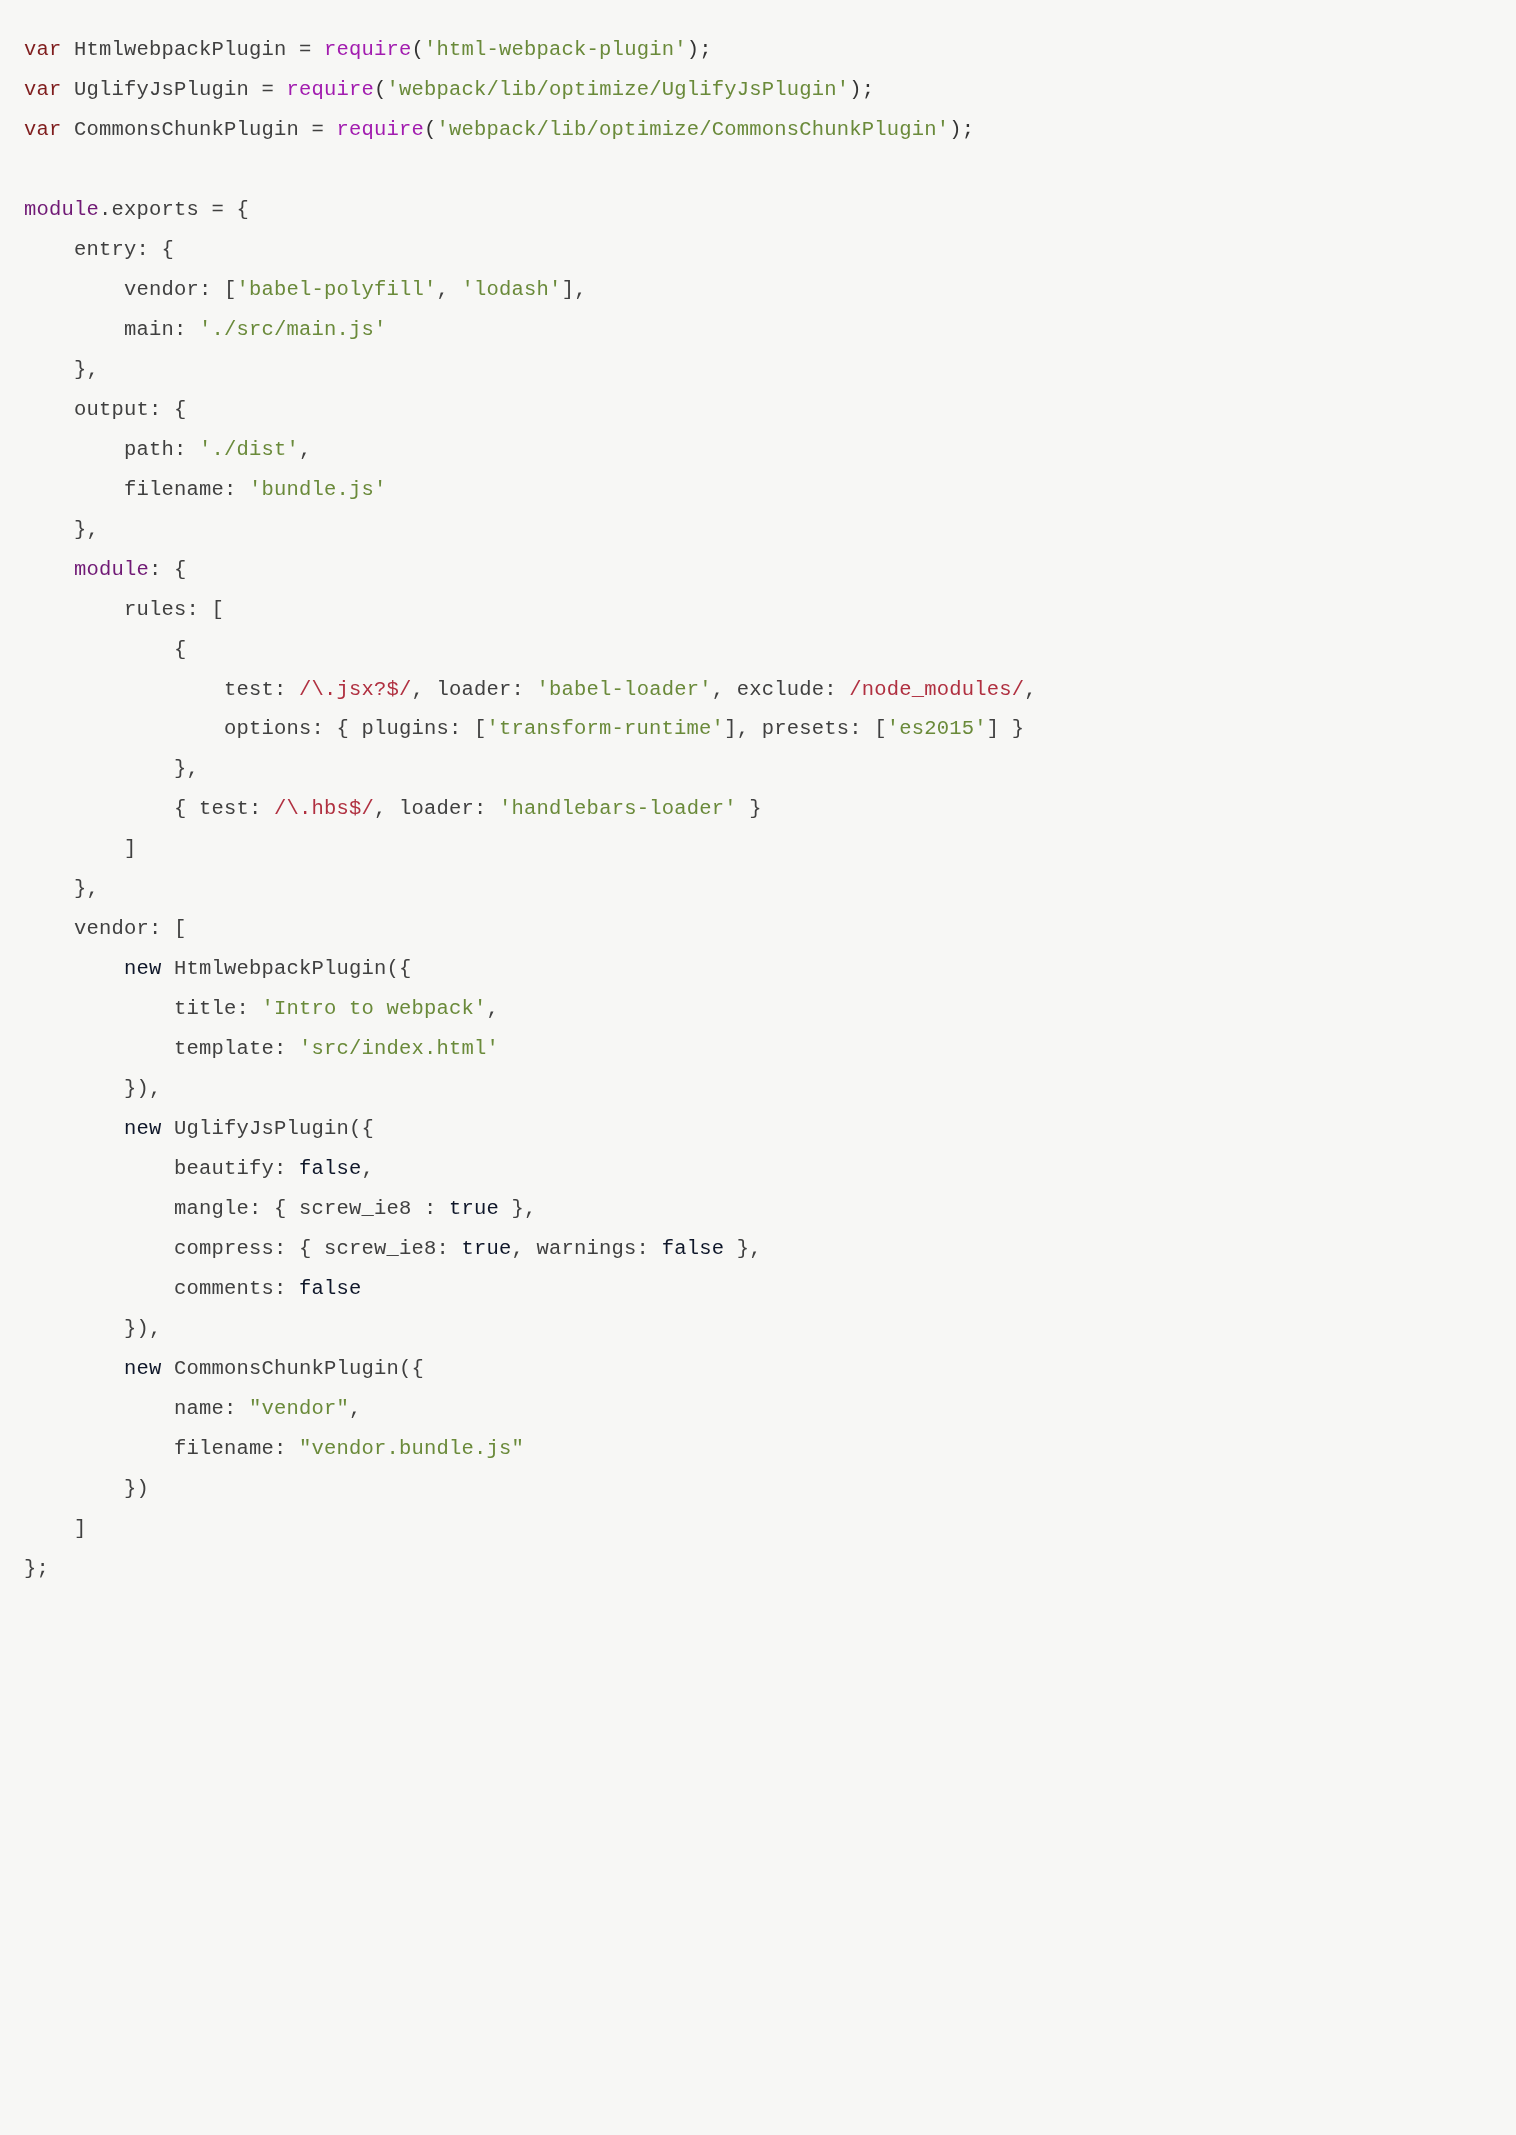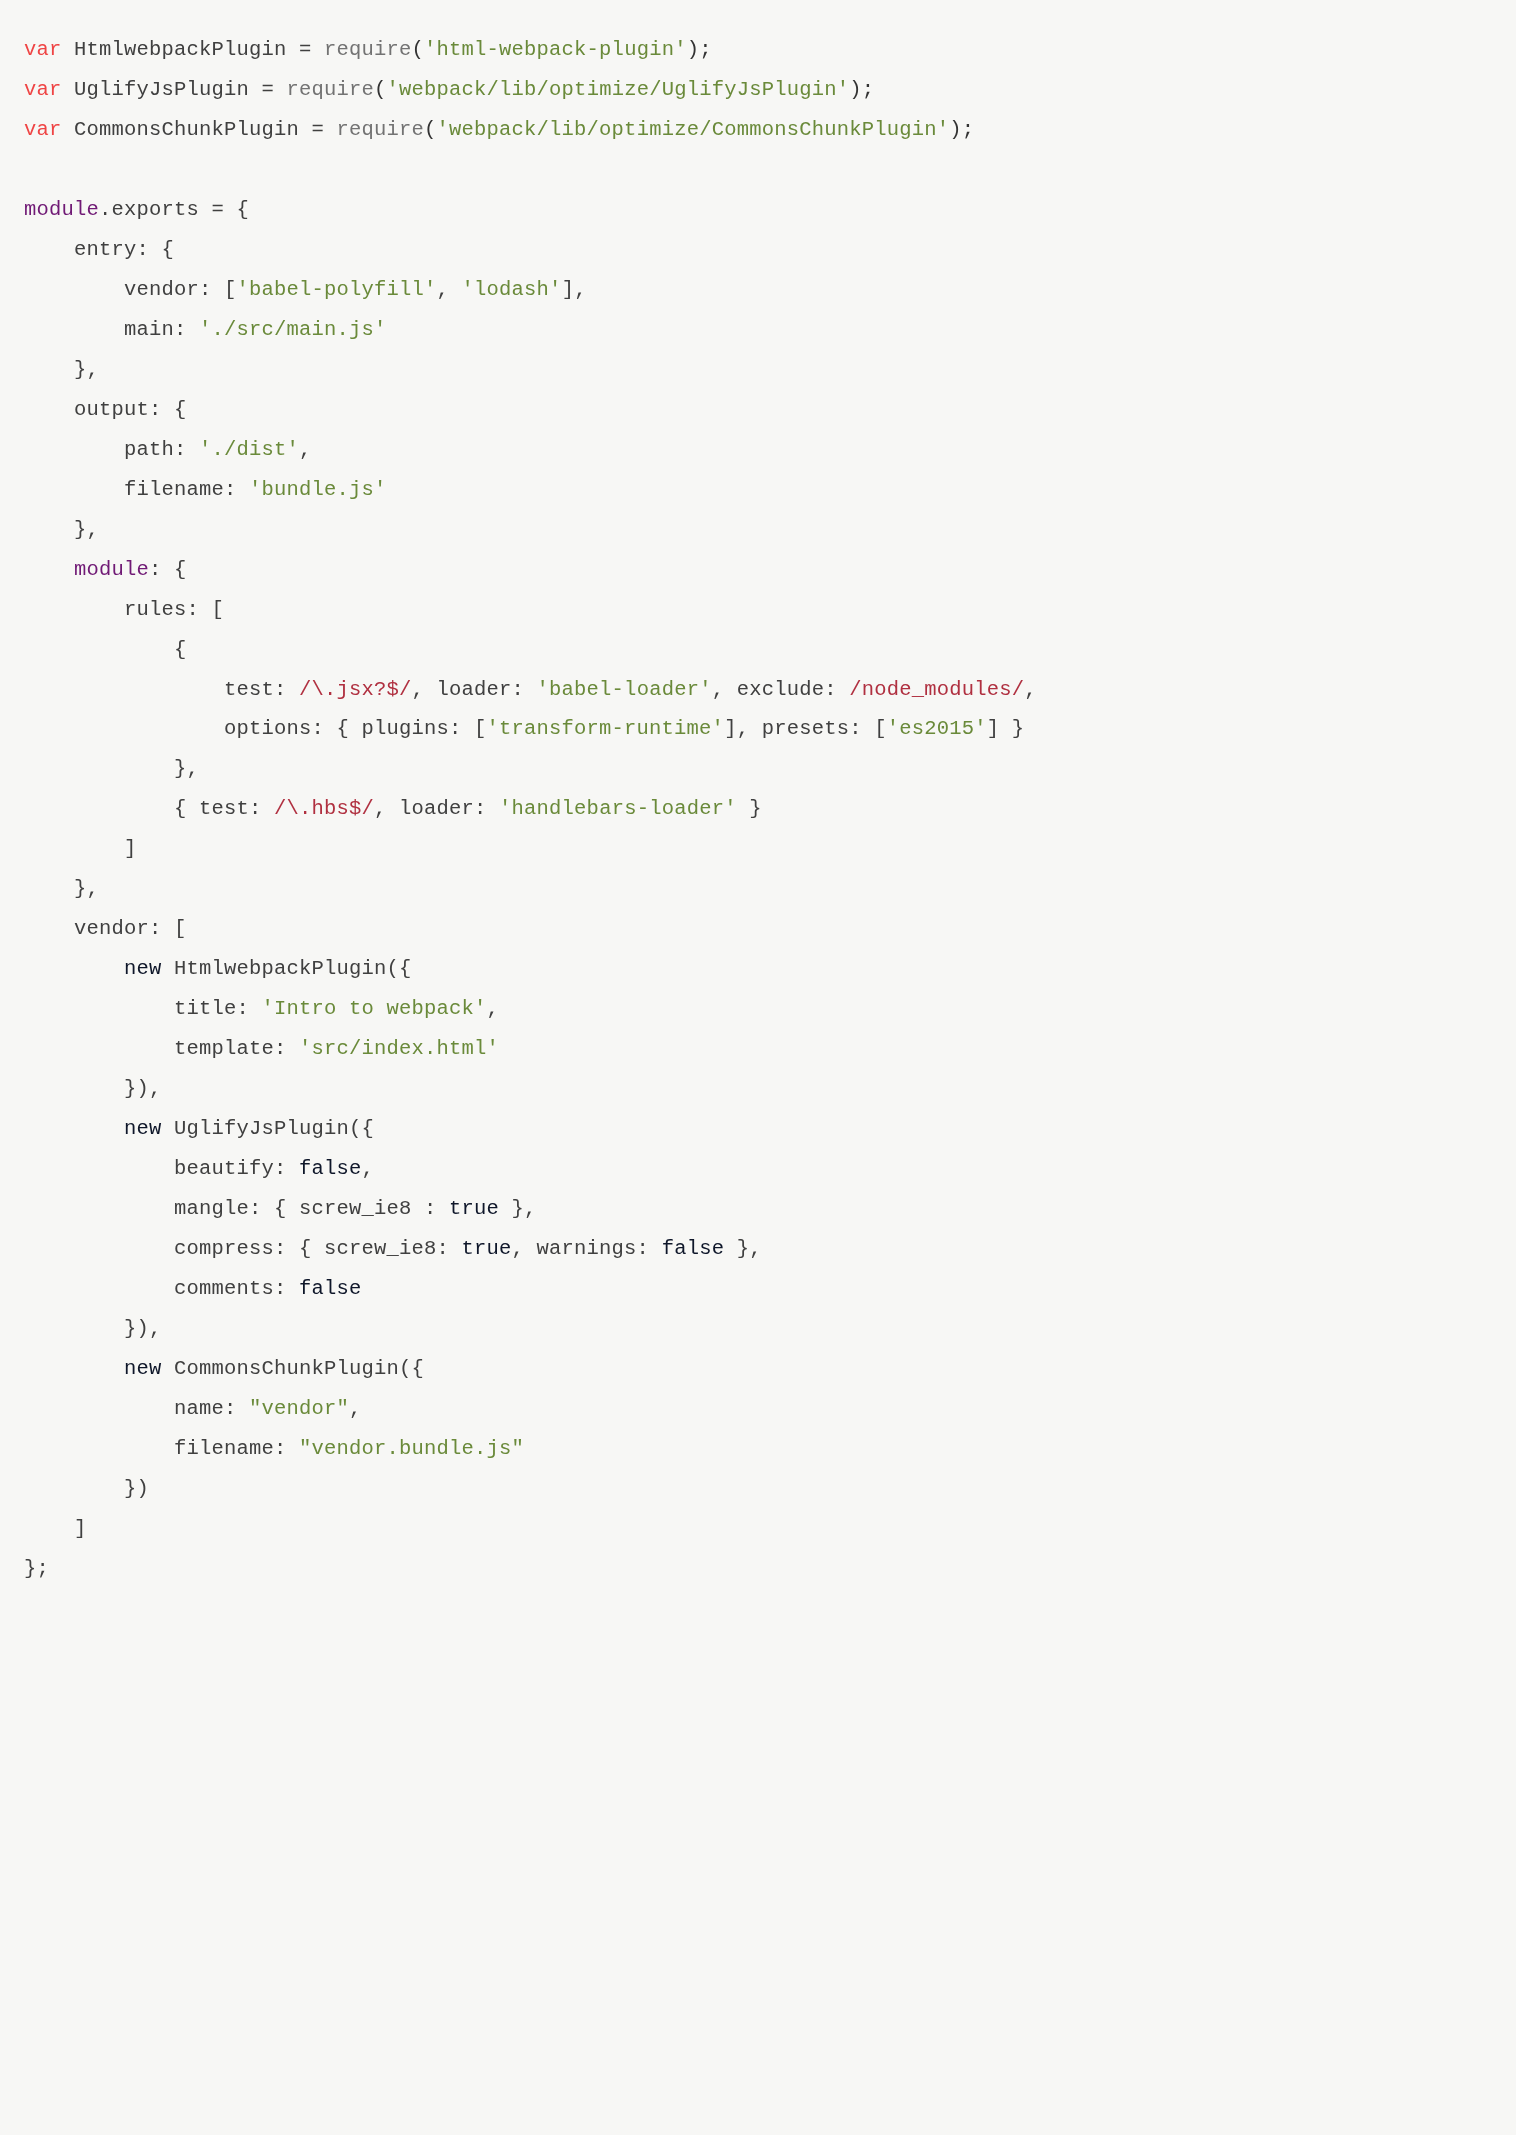--- a/index.html
+++ b/index.html
@@ -9,22 +9,22 @@
       font-family: "SF Mono", "Monaco", "Consolas", "Liberation Mono", monospace;
       font-size: 20.5px;
       line-height: 1.95;
       color: #333;
       letter-spacing: 0.2px;
     }
     pre {
       white-space: pre;
       font-family: inherit;
     }
-    .kw { color: #ef4444; }
-    .fn { color: #737373; text-align: center; }
+    .kw { color: #7f1d1d; }
+    .fn { color: #a21caf; text-align: center; }
     .str { color: #6a8a3a; }
     .punc { color: #333; }
     .id { color: #404040; }
     .re { color: #b03040; margin-top: 16px; }
     .bool { color: #0f172a; }
     .new { color: #0f172a; }
     .mod { color: #701a75; }
   </style>
 </head>
 <body>

